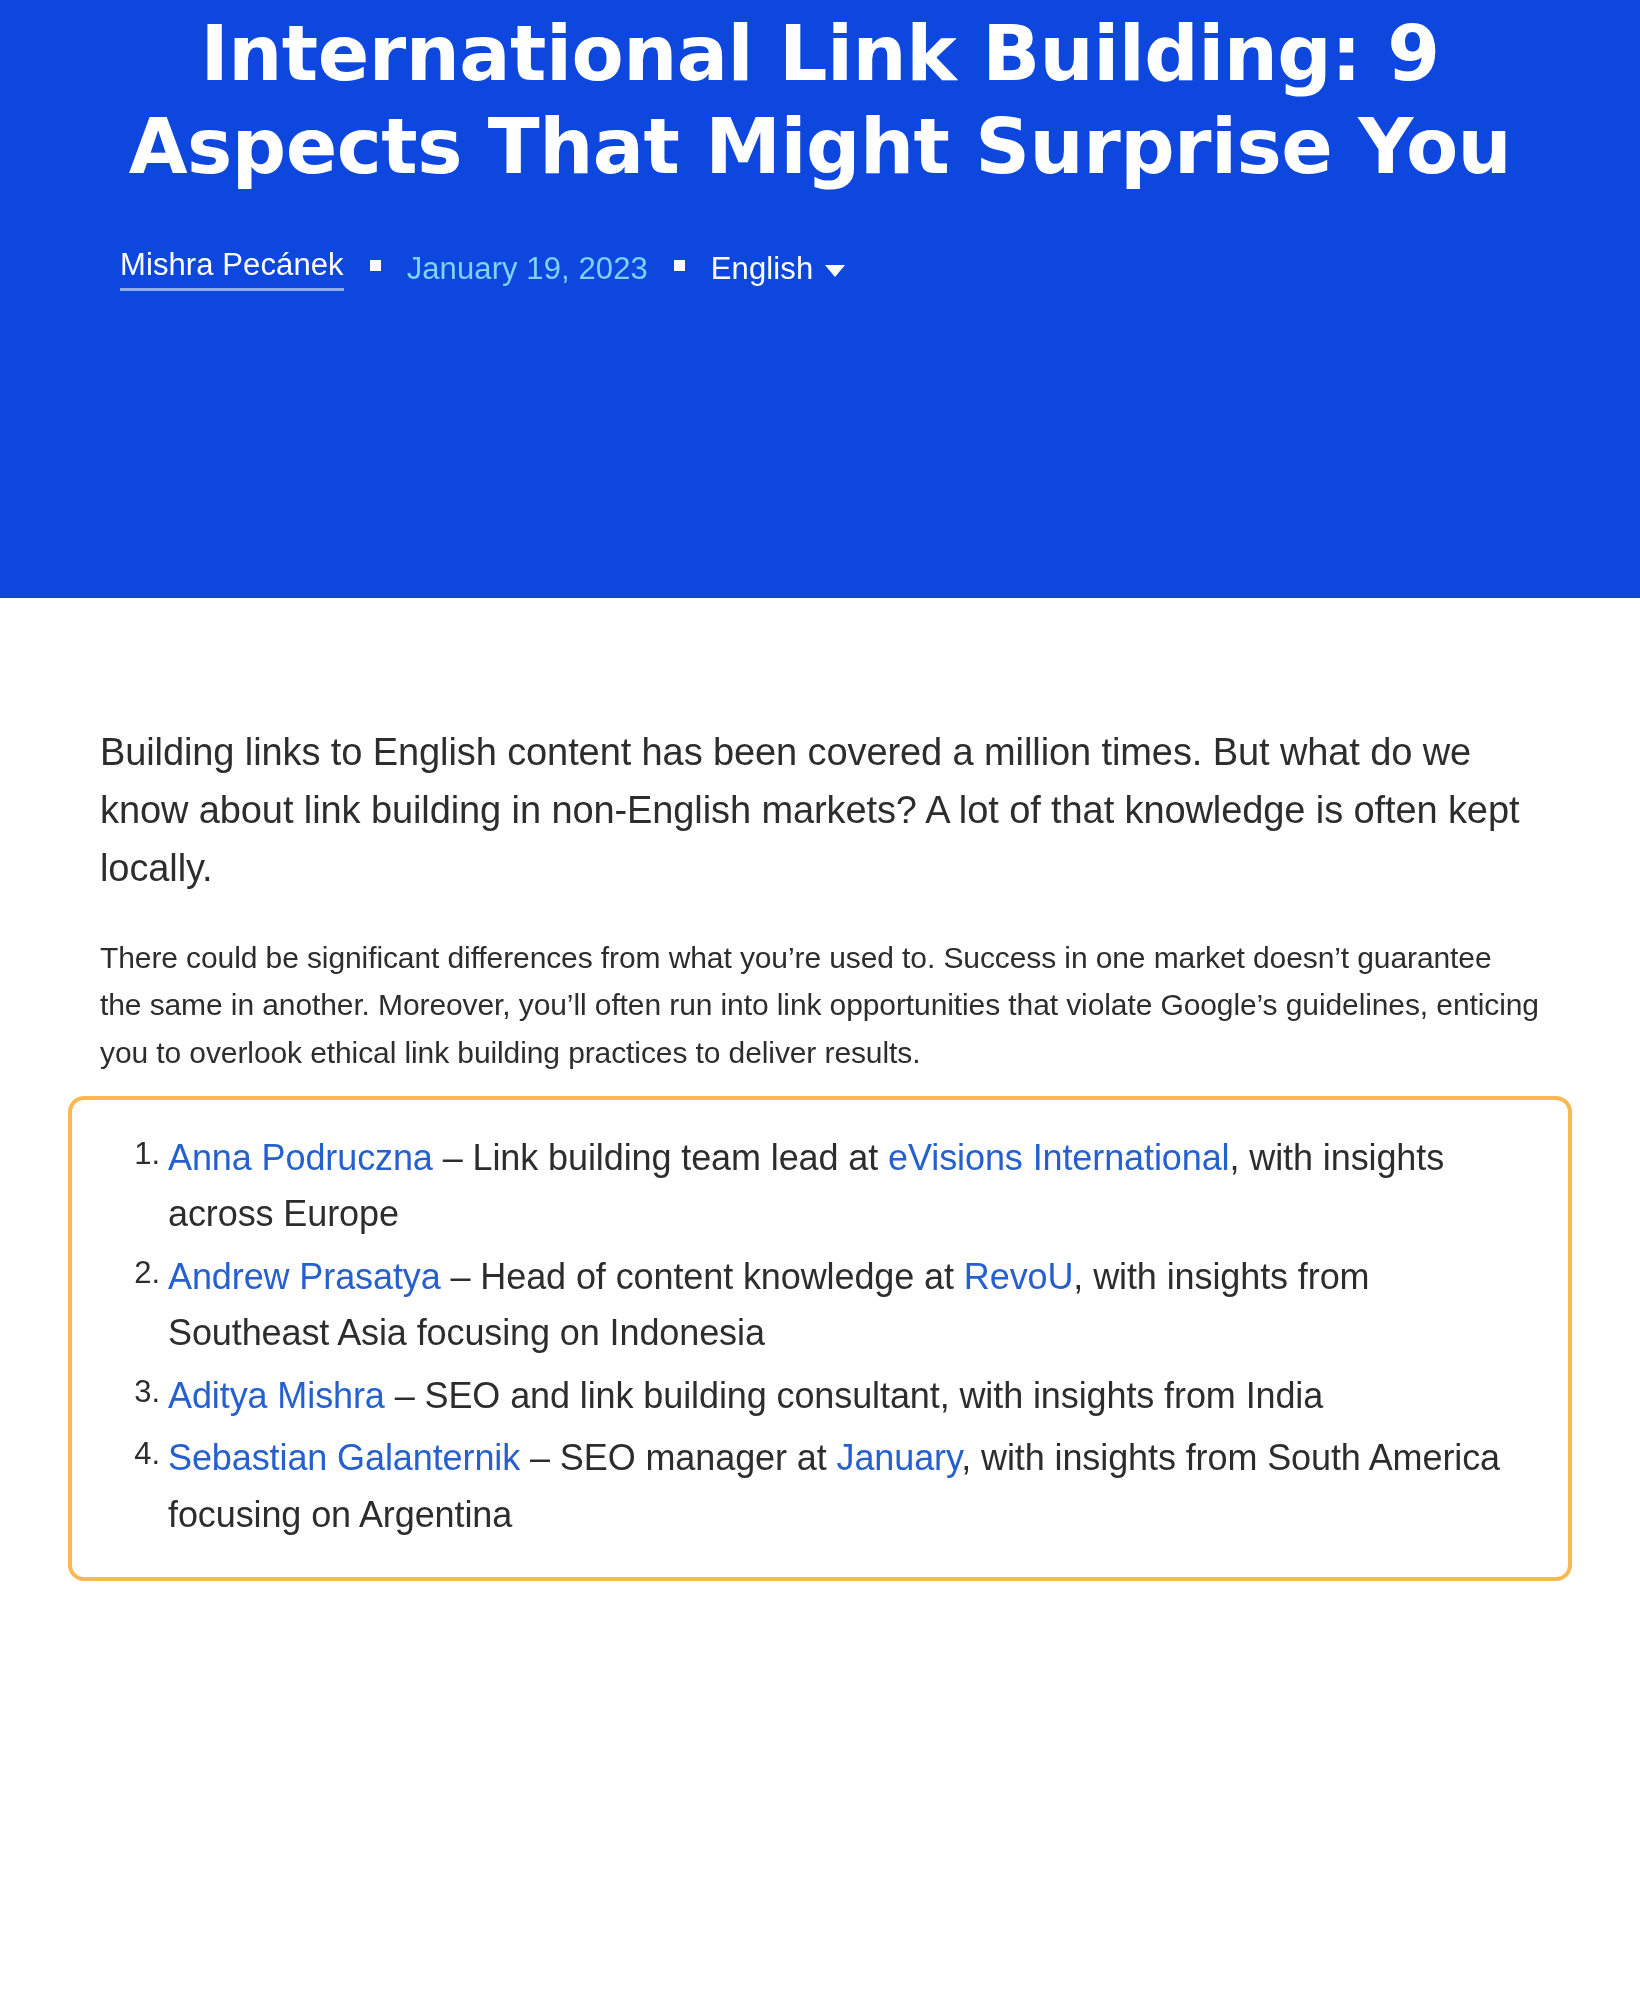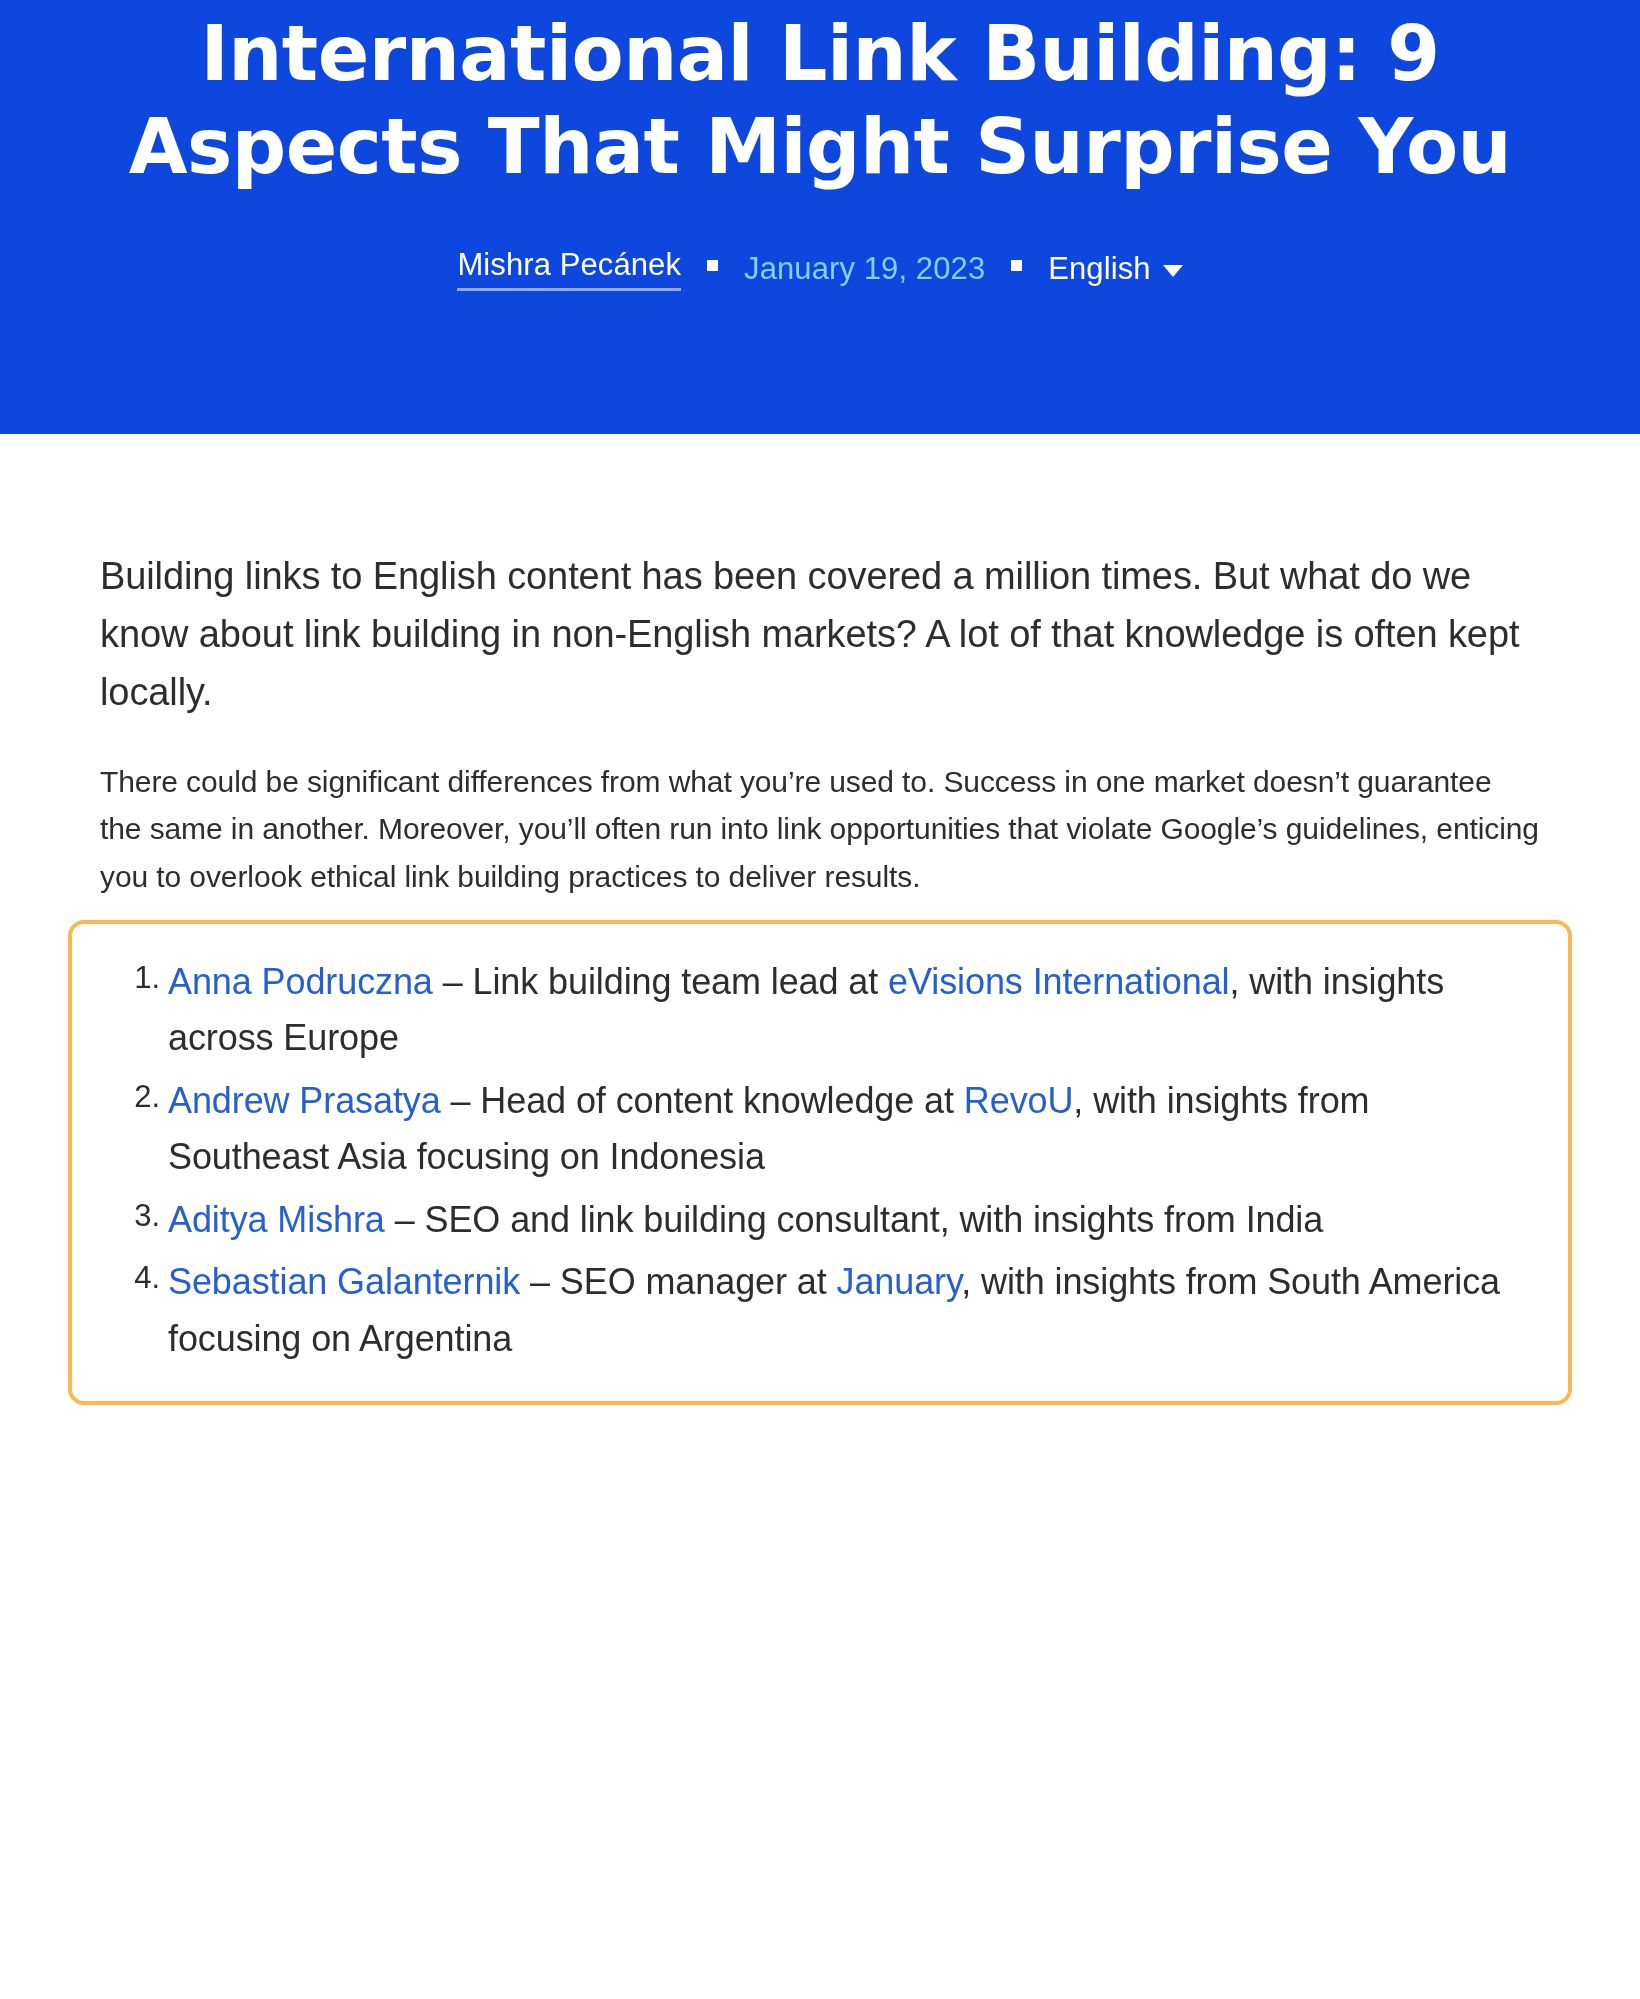--- a/index.html
+++ b/index.html
@@ -12,25 +12,25 @@
     height: 1999px;
     background: #ffffff;
     font-family: "Liberation Sans", sans-serif;
     overflow: hidden;
   }
 
   
   .hero {
     background: #0d47dd;
     width: 100%;
-    height: 434px;
+    height: 598px;
     padding: 0 120px;
     display: flex;
     flex-direction: column;
-    align-items: center;
+    align-items: flex-start;
   }
   .hero-title {
     margin: 0;
     padding-top: 8px;
     color: #ffffff;
     font-family: "DejaVu Sans", sans-serif;
     font-weight: bold;
     font-size: 76px;
     line-height: 1.22;
     letter-spacing: -0.5px;
@@ -83,21 +83,21 @@
     top: 2px;
   }
 
   
   .article {
     padding: 0 80px;
     max-width: 1640px;
   }
   .inner {
     max-width: 1480px;
-    margin: 0 auto;
+    margin: 12px auto;
     padding: 0 20px;
   }
   .lead {
     color: #2d2d2d;
     font-size: 38px;
     line-height: 1.53;
     margin: 0;
     padding-top: 113px;
     letter-spacing: -0.1px;
   }

